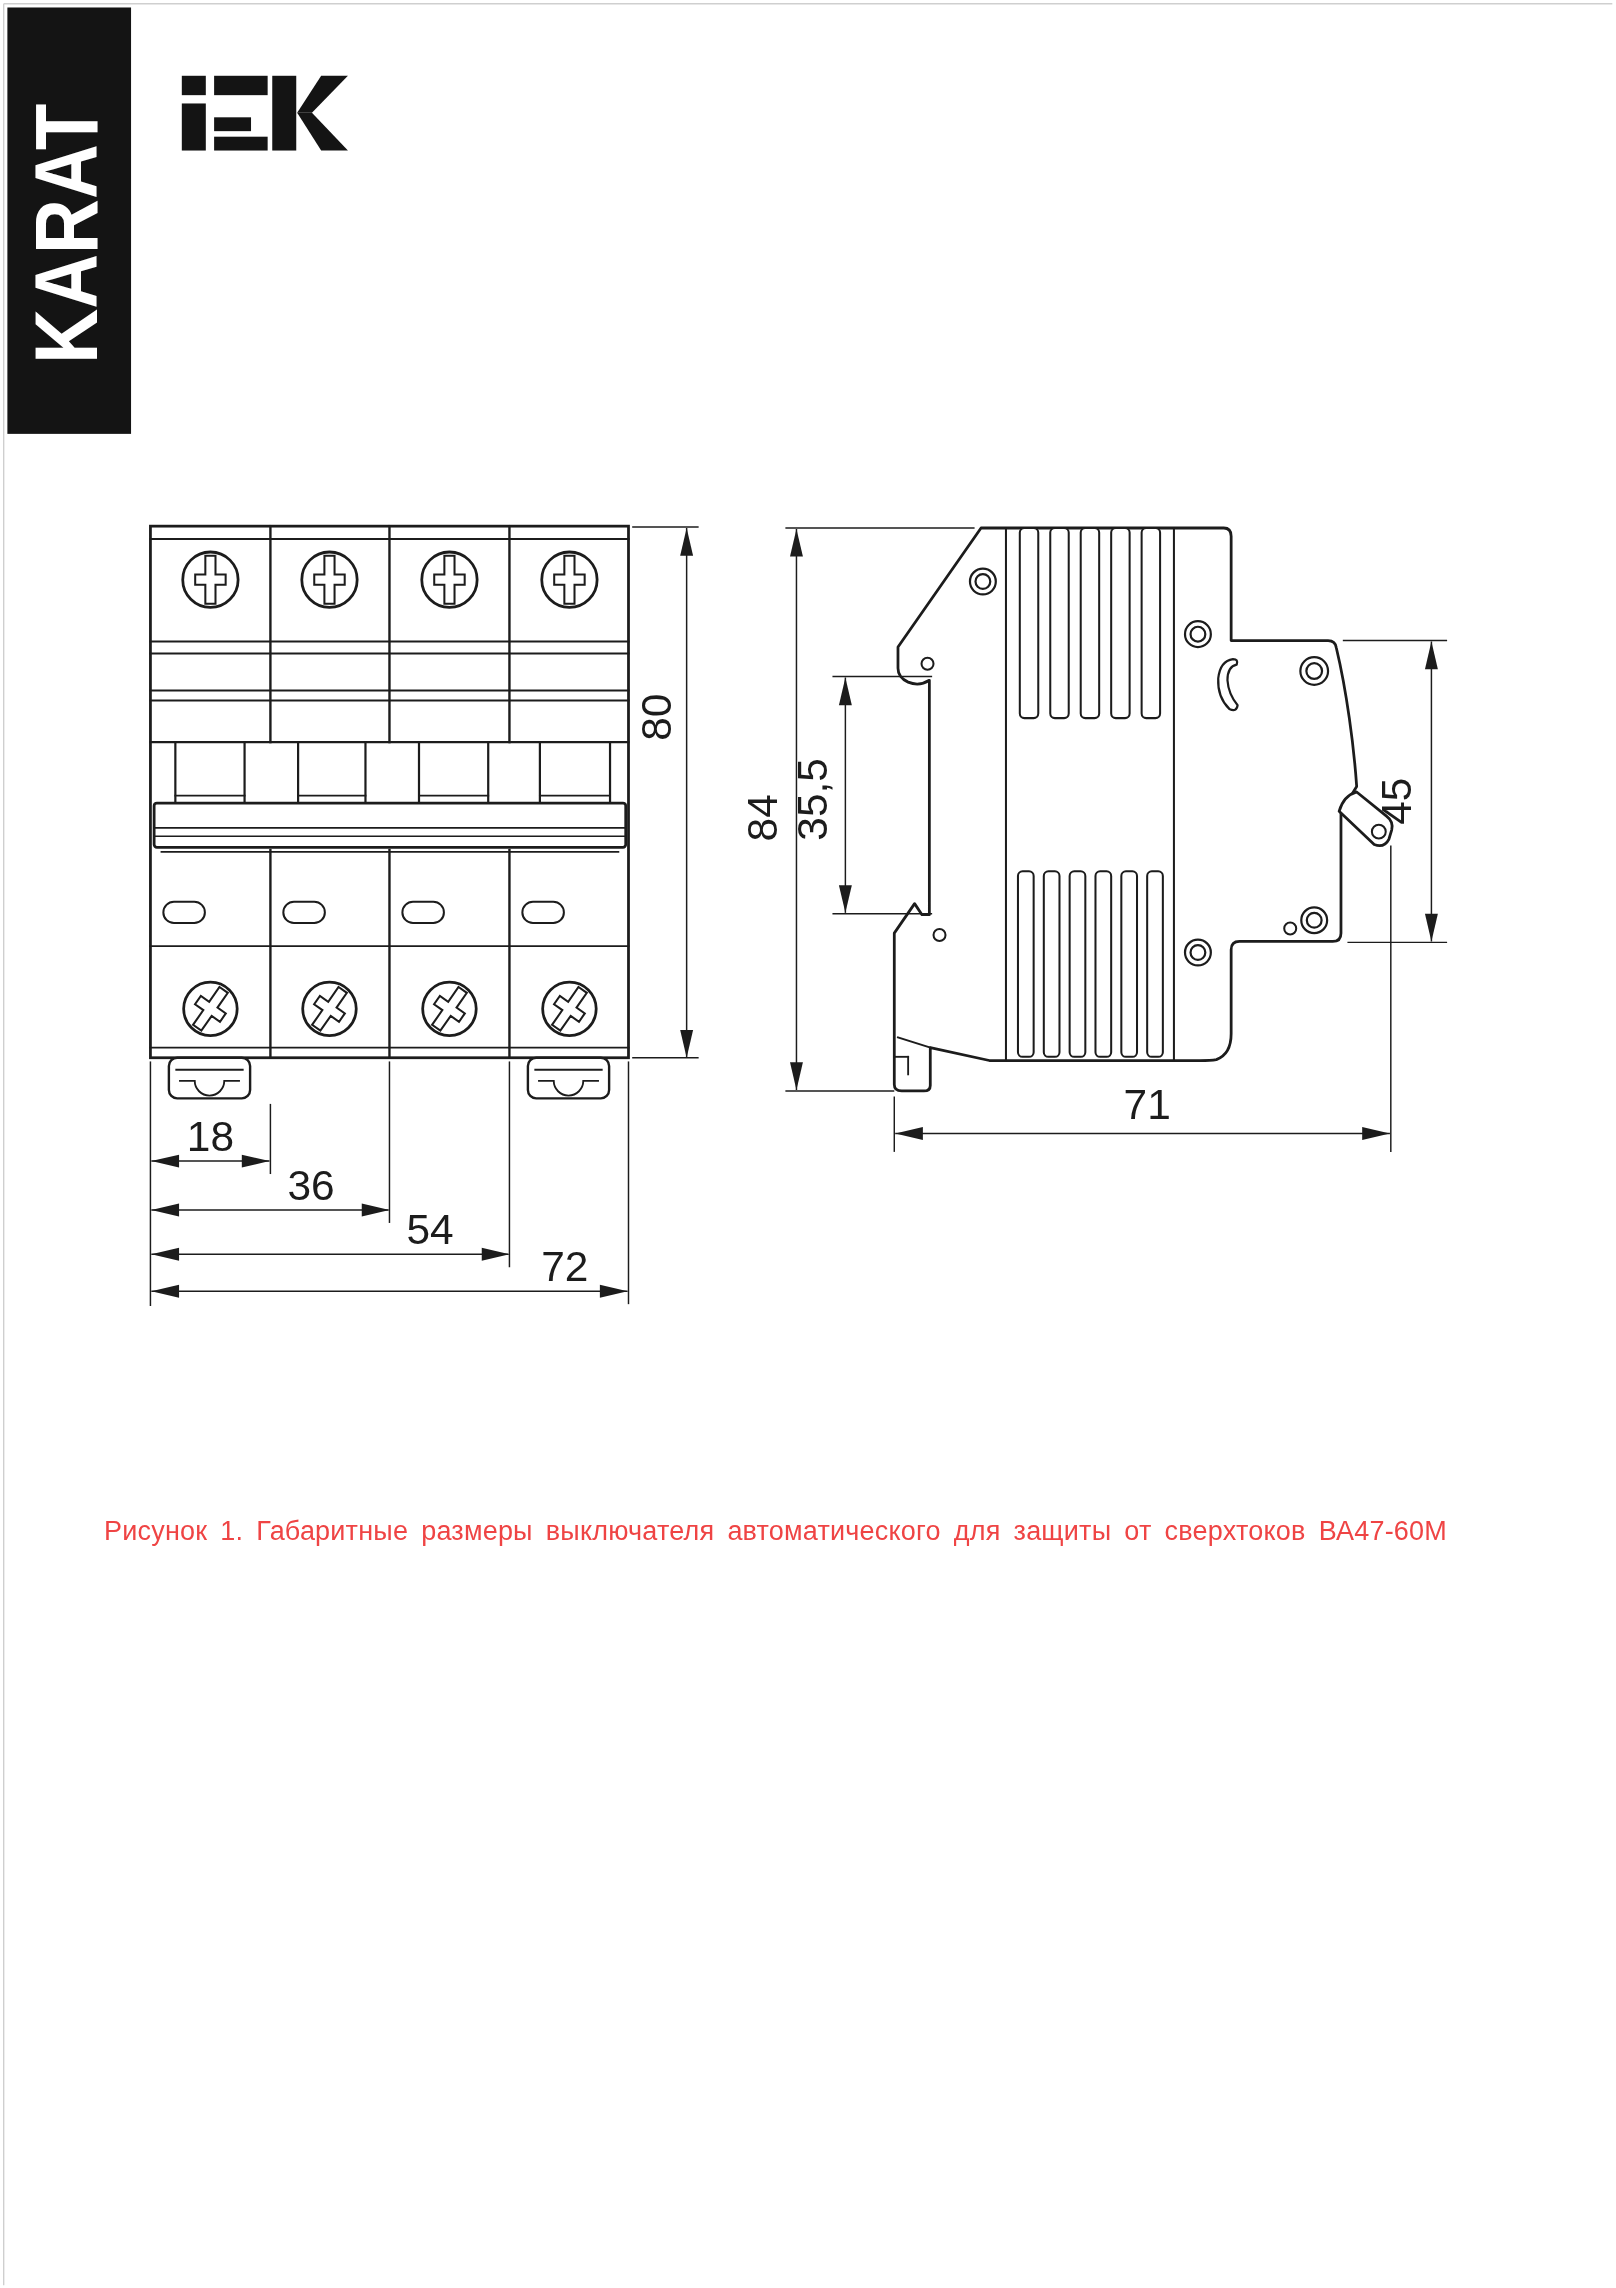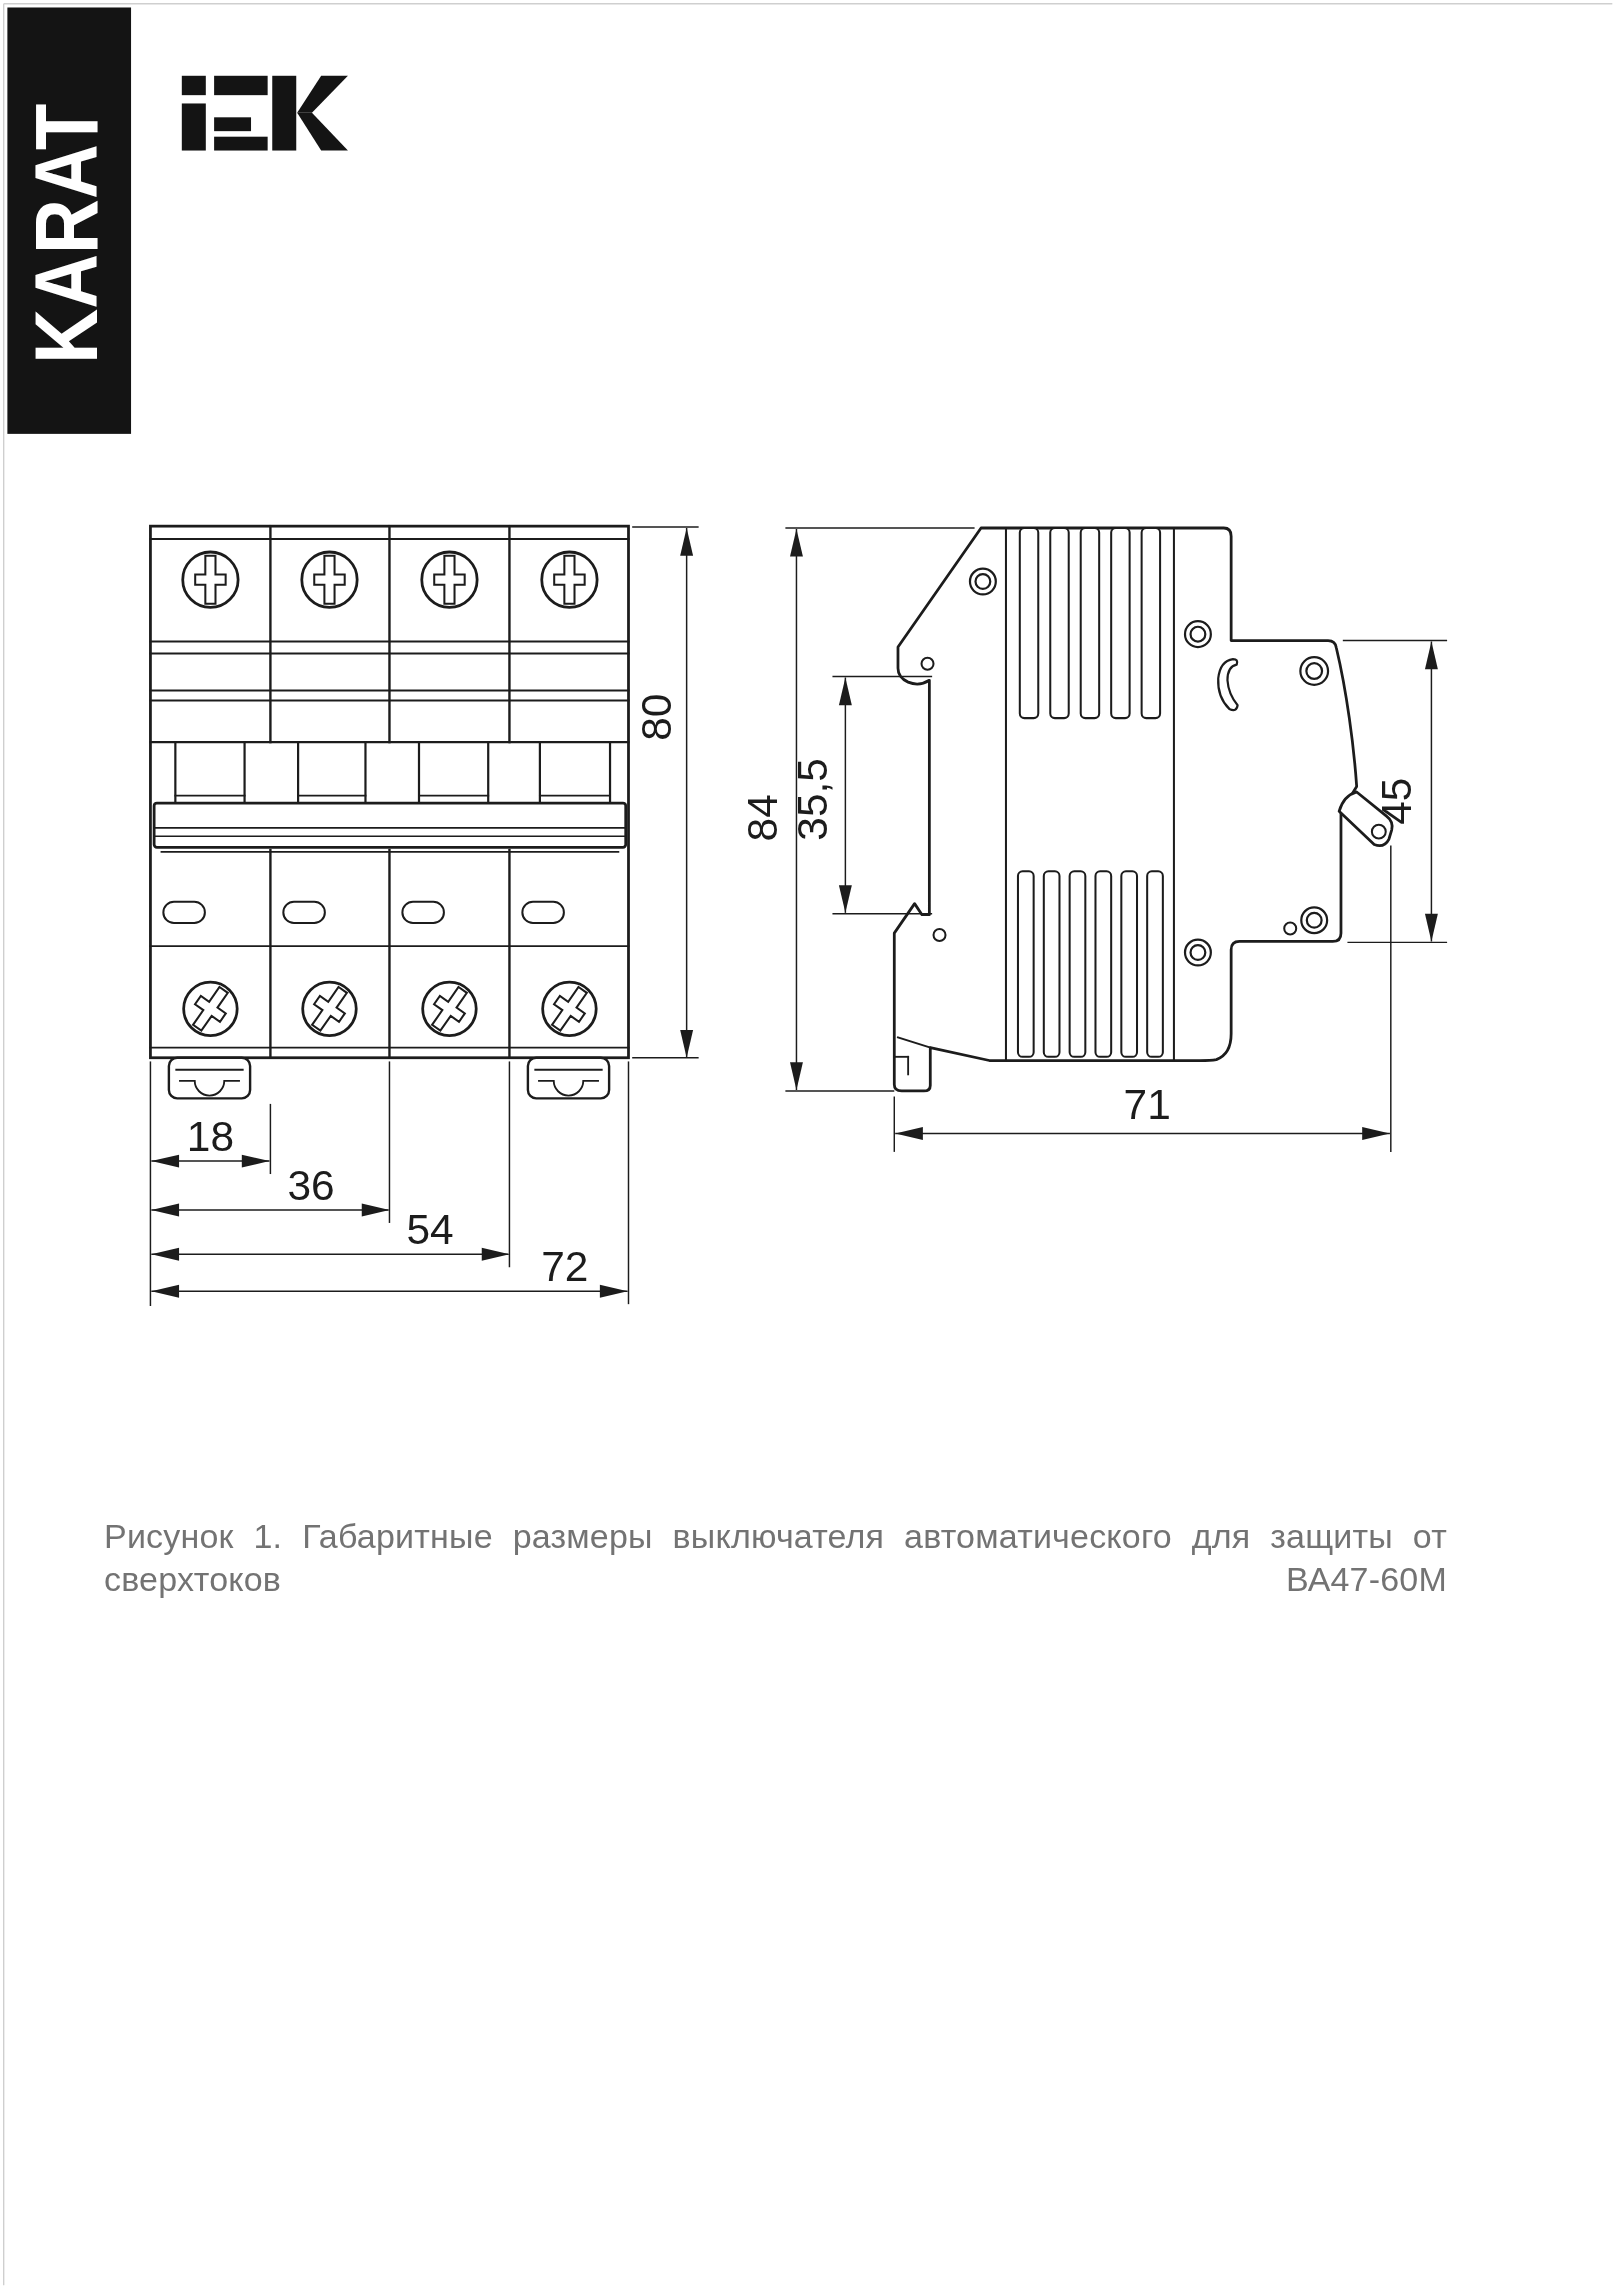--- a/index.html
+++ b/index.html
@@ -13,22 +13,22 @@
   #drawing-svg{position:absolute;left:0;top:0;}
   .dim-text{
     font-family:"Liberation Sans", sans-serif;
     font-size:46px;
     fill:#1c1c1c;
     stroke:none;
   }
   #figure-caption{
     position:absolute;
     left:104px;top:1515px;width:1343px;
-    font-size:34px;
-    color:#737373;
+    font-size:27px;
+    color:#ef4444;
     text-align:justify;
     text-align-last:justify;
     line-height:1.25;
     letter-spacing:0.2px;
   }
 </style>
 </head>
 <body>
 
 <div id="page">

